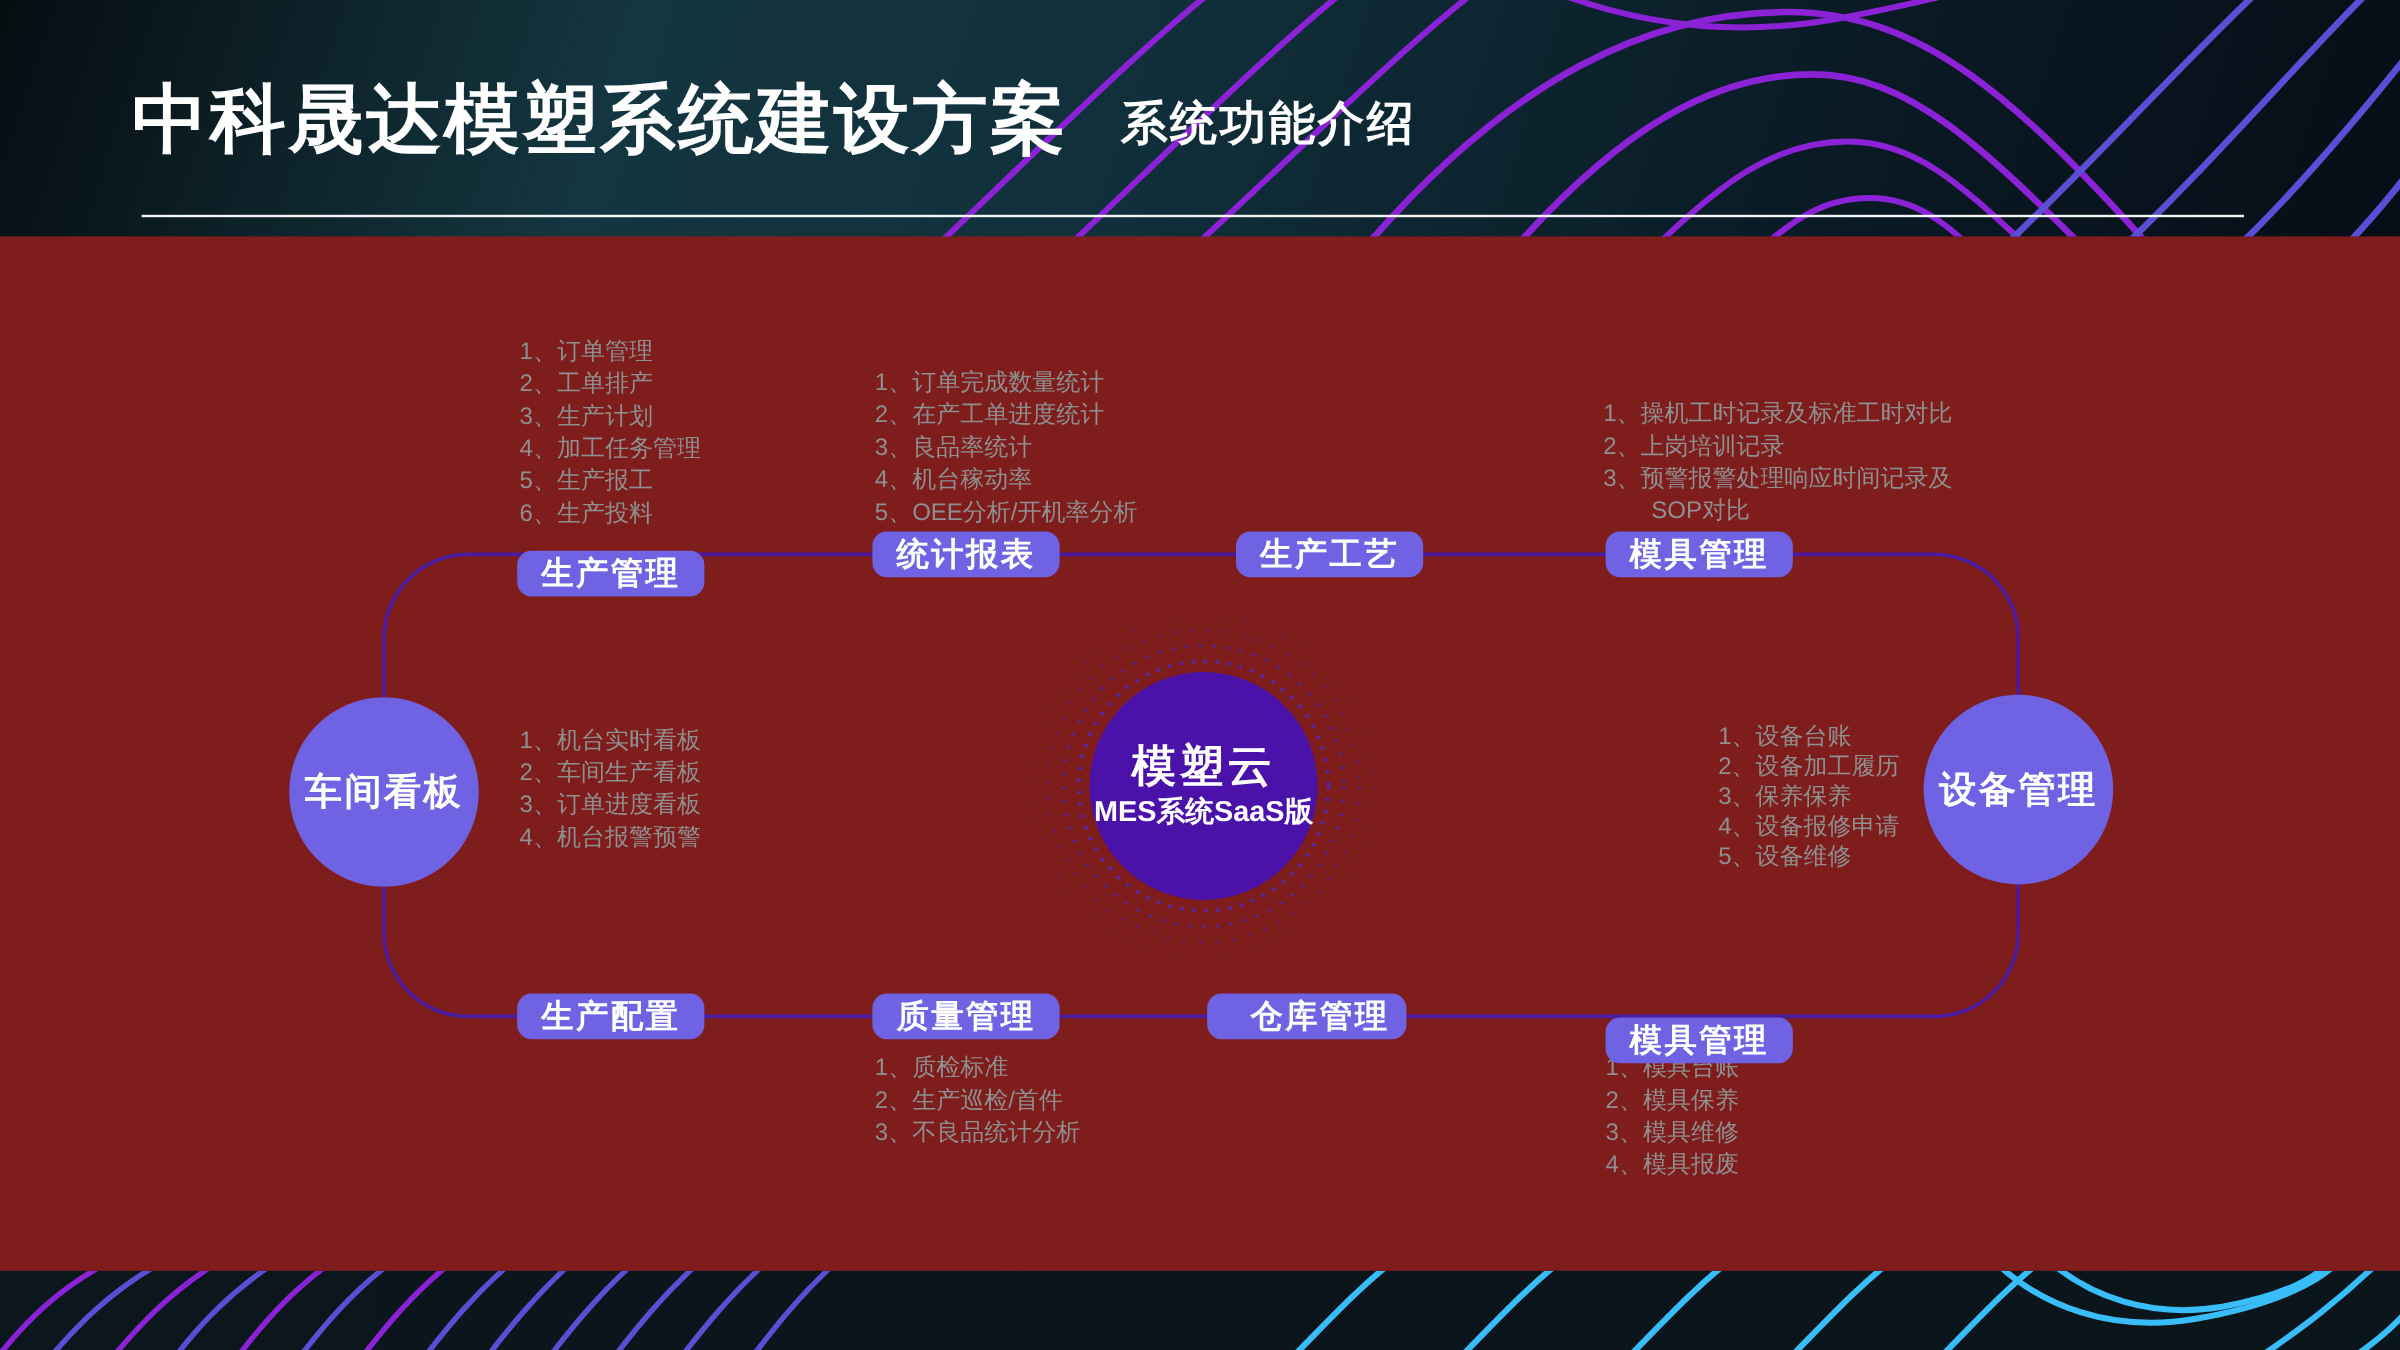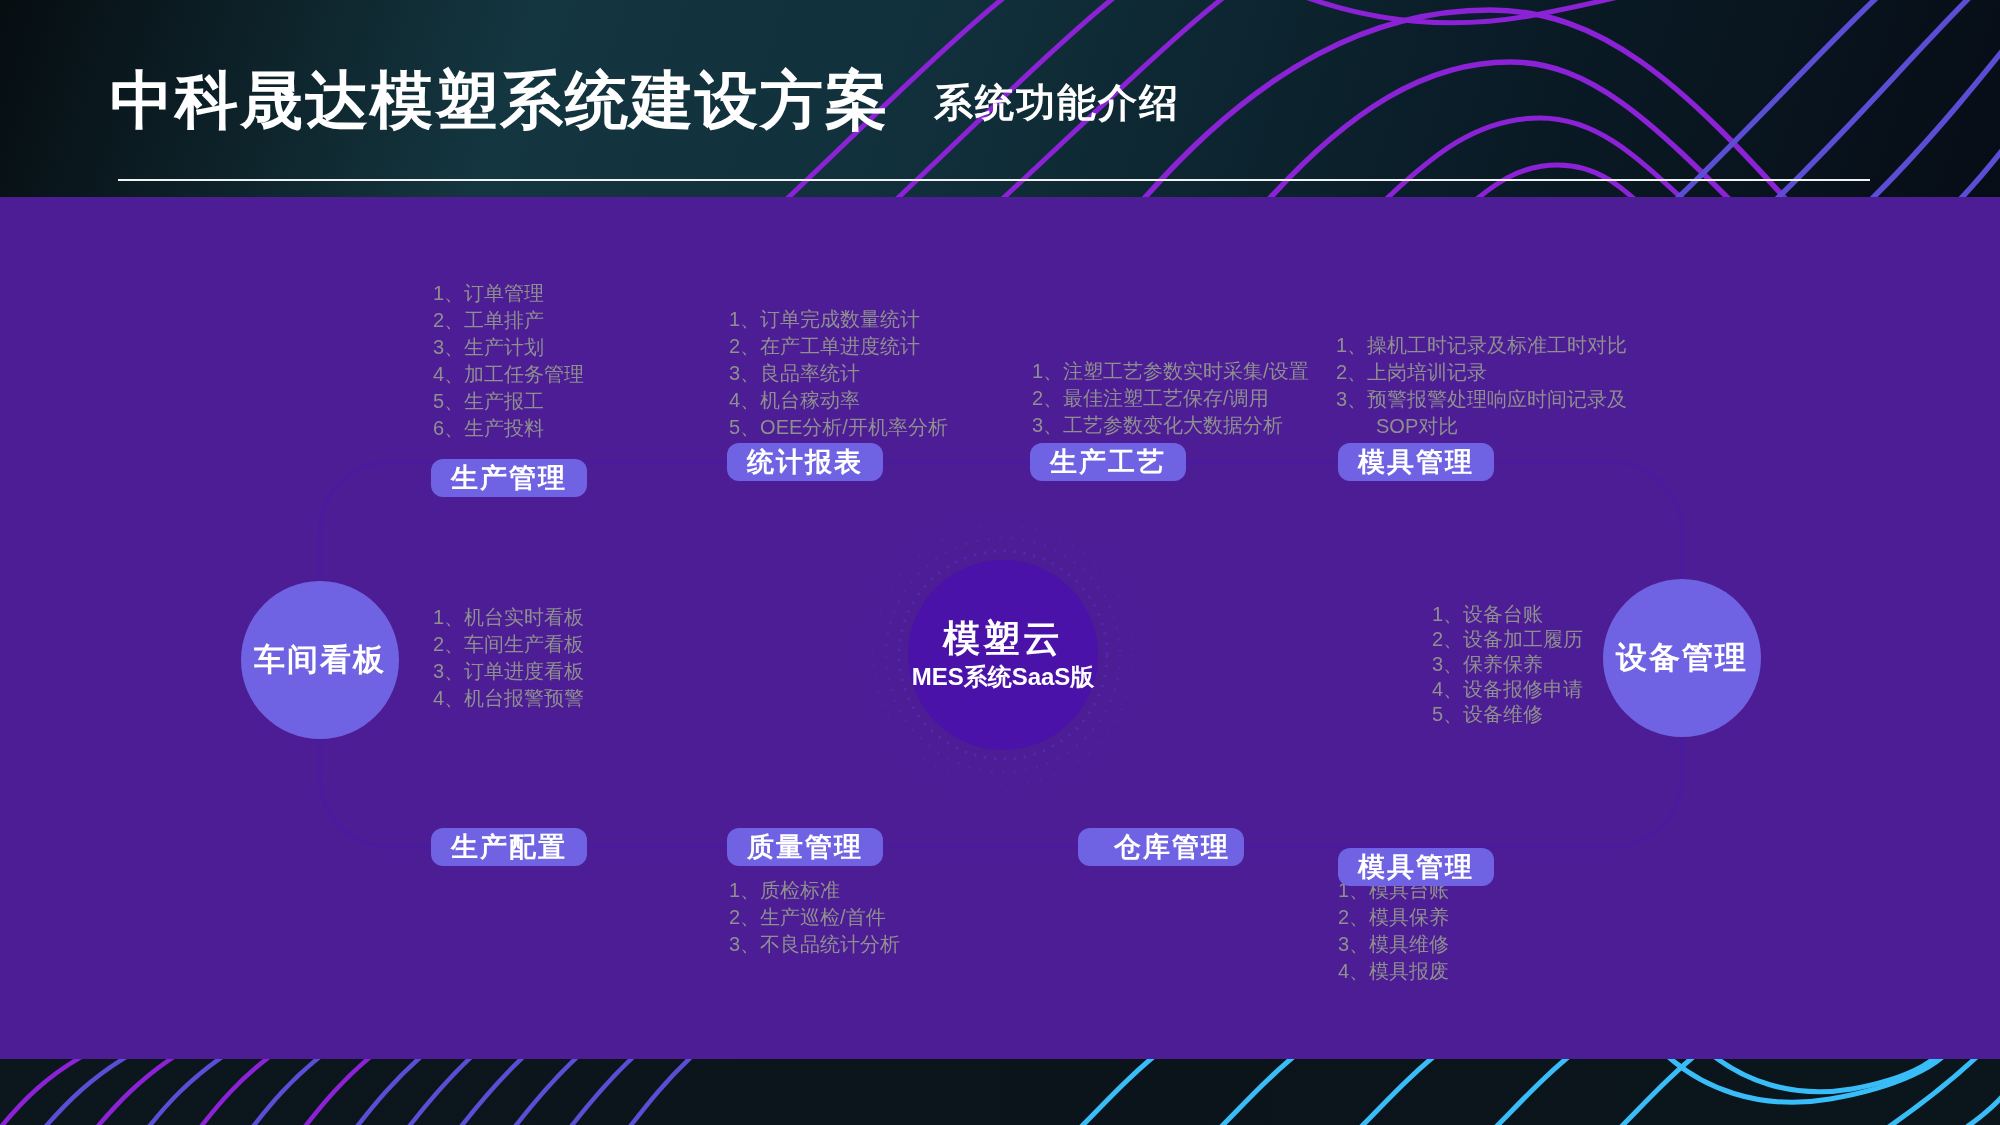--- a/index.html
+++ b/index.html
@@ -1,16 +1,16 @@
 <!DOCTYPE html>
 <html style="--pill: #6f63e3; --node_circle: #6f63e3; --hub_circle: #4a12a8; --hub_ring: #5326b4; --loop_line: #4a1b9e; --list_text: #8f8f8f; --wave_purple: #8b22d6; --wave_indigo: #5b4dd4; --wave_cyan: #38bdf8; --underline: #ffffff;"><head>
 <meta charset="utf-8">
 <style>
   html,body{margin:0;padding:0;background:#ffffff;}
-  .stage{position:relative;width:2000px;height:1125px;overflow:hidden;background:#4c1d95;
+  .stage{position:relative;width:2000px;height:1125px;overflow:hidden;background:#7f1d1d;
          font-family:"Liberation Sans","DejaVu Sans",sans-serif;}
 
   
   .hdr{position:absolute;left:0;top:0;width:2000px;height:197px;
        background:linear-gradient(108deg,#060d11 0%,#143640 26%,#102f3a 48%,#0a1d28 72%,#070d16 100%);
        overflow:hidden;}
   .hdr svg{position:absolute;left:0;top:0;width:100%;height:100%;}
   .title-row{position:absolute;left:110px;top:66px;display:flex;align-items:flex-end;gap:44px;z-index:2;}
   .title-row h1{margin:0;color:#ffffff;font-size:63px;font-weight:bold;letter-spacing:2px;line-height:1.1;}
   .subtitle{color:#ffffff;font-size:39px;font-weight:bold;letter-spacing:2px;padding-bottom:5px;}
@@ -41,21 +41,21 @@
         letter-spacing:2px;border-radius:12px;white-space:nowrap;}
   #pill-t1{left:431px;top:-197px;margin-top:443px;}
   .canvas .pill{}
   
   #pill-t1{left:431px;top:246px;margin-top:16px;}
   #pill-t2{left:727px;top:246px;}
   #pill-t3{left:1030px;top:246px;}
   #pill-t4{left:1338px;top:246px;}
   #pill-b1{left:431px;top:631px;}
   #pill-b2{left:727px;top:631px;}
-  #pill-b3{left:1078px;top:631px;padding-left:36px;}
+  #pill-b3{left:1006px;top:631px;padding-left:36px;}
   #pill-b4{left:1338px;top:631px;margin-top:20px;}
 
   .list{position:absolute;z-index:2;font-size:20px;line-height:27px;
         color:var(--list_text,#8f8f8f);white-space:nowrap;}
   .list .cont{padding-left:40px;}
   .list.right-align{text-align:left;line-height:25px;}
   #list-t1{left:433px;top:83px;}
   #list-t2{left:729px;top:109px;}
   #list-t3{left:1032px;top:161px;}
   #list-t4{left:1336px;top:135px;}
@@ -131,25 +131,20 @@
     <div class="pill" id="pill-t2">统计报表</div>
     <div class="list" id="list-t2">
         <div class="feat-item">1、订单完成数量统计</div>
         <div class="feat-item">2、在产工单进度统计</div>
         <div class="feat-item">3、良品率统计</div>
         <div class="feat-item">4、机台稼动率</div>
         <div class="feat-item">5、OEE分析/开机率分析</div>
       </div>
 
     <div class="pill" id="pill-t3">生产工艺</div>
-    <div class="list" id="list-t3">
-        <div class="feat-item">1、注塑工艺参数实时采集/设置</div>
-        <div class="feat-item">2、最佳注塑工艺保存/调用</div>
-        <div class="feat-item">3、工艺参数变化大数据分析</div>
-      </div>
 
     <div class="pill" id="pill-t4">模具管理</div>
     <div class="list" id="list-t4">
         <div class="feat-item">1、操机工时记录及标准工时对比</div>
         <div class="feat-item">2、上岗培训记录</div>
         <div class="feat-item">3、预警报警处理响应时间记录及</div>
         <div class="feat-item cont">SOP对比</div>
       </div>
 
     <div class="pill" id="pill-b1">生产配置</div>

